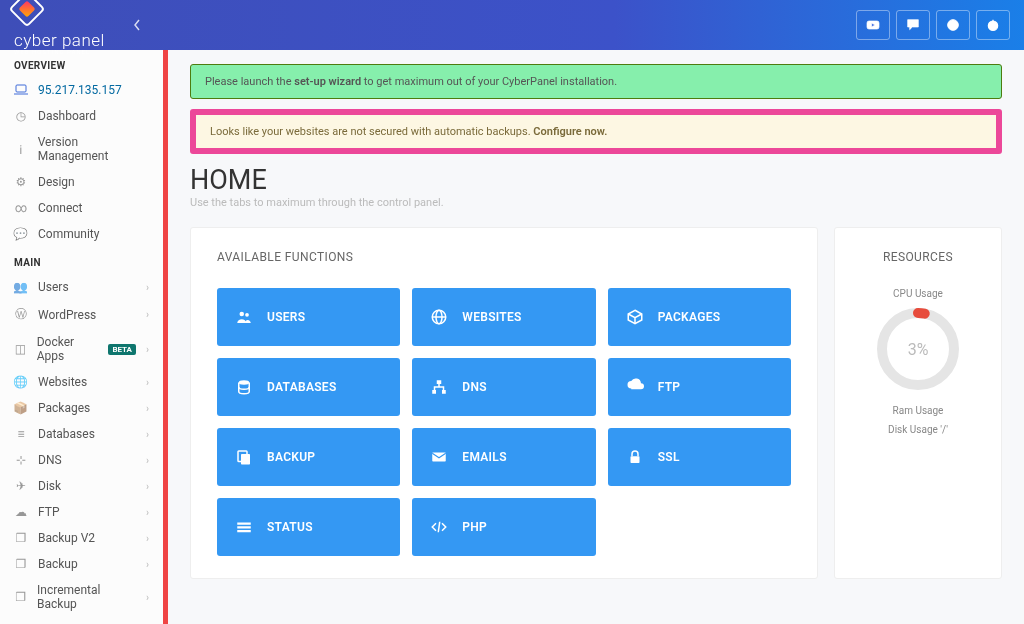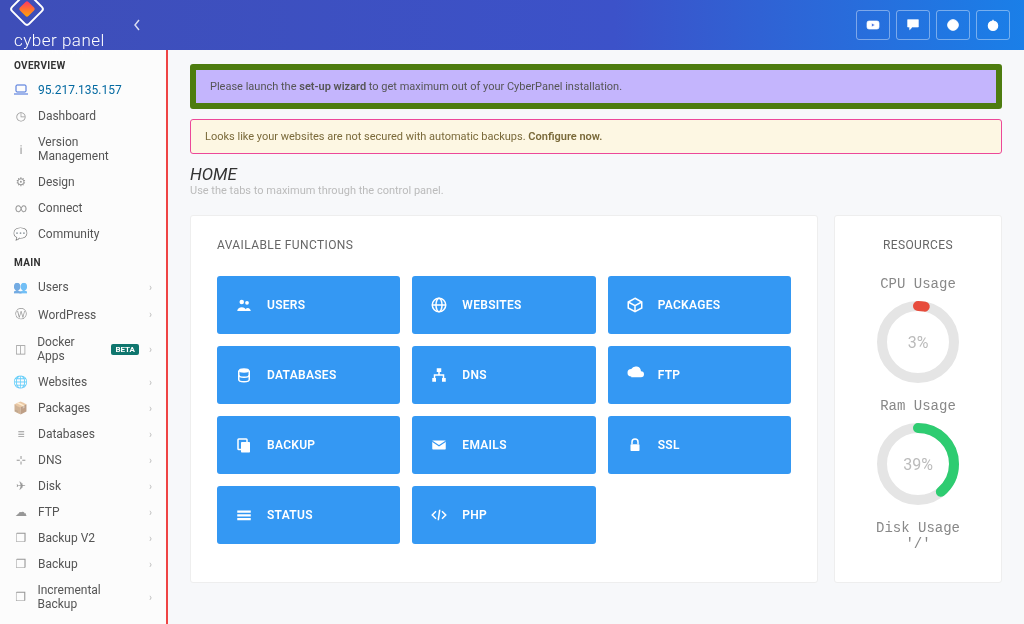--- a/index.html
+++ b/index.html
@@ -8,45 +8,45 @@
 .logo { display:flex; gap:8px;flex-direction:column; }
 .logo-mark { width:26px; height:26px; transform:rotate(45deg); border:2px solid #fff; border-radius:4px; display:flex; align-items:center; justify-content:center; }
 .logo-mark div { width:12px; height:12px; background:linear-gradient(135deg,#f36,#fa0); border-radius:2px; }
 .logo-text { font-size:17px; font-weight:300; letter-spacing:0.5px; }
 .logo-sub { font-size:6px; letter-spacing:1px; opacity:0.7; margin-top:-2px; }
 .collapse { margin-left:28px; opacity:0.8; cursor:pointer; }
 .topbar-right { margin-left:auto; display:flex; gap:6px; }
 .tb-btn { width:34px; height:30px; border:1px solid rgba(255,255,255,0.4); border-radius:3px; display:flex; align-items:center; justify-content:center; cursor:pointer; }
 .tb-btn svg { width:16px; height:16px; fill:#fff; stroke:#fff; }
 .layout { display:flex; height:calc(624px - 50px); }
-.sidebar { width:168px; background:#fcfcfc; border-right:2px solid #ef4444; overflow-y:auto; font-size:12px; color:#555; }
+.sidebar { width:168px; background:#fcfcfc; border-right:5px solid #ef4444; overflow-y:auto; font-size:12px; color:#555; }
 .sb-head { font-size:10px; font-weight:700; color:#333; padding:10px 14px 6px; letter-spacing:0.3px; }
 .sb-item { display:flex; align-items:center; padding:6px 14px; gap:10px; cursor:pointer; position:relative; }
 .sb-item.active { color:#0369a1; }
 .sb-item .ico { width:14px; display:flex; justify-content:center; opacity:0.6; }
 .sb-item.active .ico { opacity:1; }
 .sb-item .chev { margin-left:auto; opacity:0.4; font-size:10px; }
 .badge { background:#0f766e; color:#fff; font-size:8px; font-weight:700; padding:1px 4px; border-radius:2px; margin-left:auto; }
 .main { flex:1; padding:14px 22px; overflow-y:auto; }
 .alert { border-radius:3px; padding:10px 14px; font-size:11px; color:#555; margin-bottom:10px; }
-.alert-info { background:#c4b5fd; border:6px solid #4d7c0f; }
-.alert-warn { background:#fdf7e3; border:1px solid #ec4899; color:#7a6a3a; }
+.alert-info { background:#86efac; border:1px solid #4d7c0f; }
+.alert-warn { background:#fdf7e3; border:6px solid #ec4899; color:#7a6a3a; }
 .alert b, .alert .lnk { font-weight:600; }
-.page-title { font-size:17px; font-weight:400; color:#333; margin-top:10px;font-style:italic; }
+.page-title { font-size:27px; font-weight:400; color:#333; margin-top:10px; }
 .page-sub { font-size:11px; color:#bbb; margin-bottom:18px; }
 .content-row { display:flex; gap:16px; }
 .panel { background:#fff; border:1px solid #eee; border-radius:3px; padding:22px 26px; }
 .panel-funcs { flex:1; }
 .panel-res { width:168px; text-align:center; }
 .section-title { font-size:12px; color:#666; letter-spacing:0.4px; margin-bottom:24px; }
 .tiles { display:grid; grid-template-columns:repeat(3,1fr); gap:12px; }
 .tile { background:#3498f3; color:#fff; border-radius:3px; height:58px; display:flex; align-items:center; padding:0 18px; gap:14px; cursor:pointer; font-size:12px; font-weight:600; letter-spacing:0.3px; }
 .tile .ti { width:18px; display:flex; justify-content:center; }
 .tile svg { width:18px; height:18px; fill:#fff; }
-.res-label { font-size:14px; color:#888; margin:6px 0 8px;font-family:Liberation Mono, monospace; }
+.res-label { font-size:10px; color:#888; margin:6px 0 8px; }
 .gauge { width:84px; height:84px; margin:0 auto 14px; position:relative; }
 .gauge svg { transform:rotate(-90deg); }
 .gauge-bg { fill:none; stroke:#e5e5e5; stroke-width:10; }
 .gauge-fg { fill:none; stroke-width:10; stroke-linecap:round; }
 .gauge-txt { position:absolute; inset:0; display:flex; align-items:center; justify-content:center; font-size:16px; color:#bbb; font-weight:400; }
 </style>
 </head>
 <body>
 
 <div class="topbar">
@@ -320,24 +320,20 @@
         <div id="gauges">
             <div>
               <div class="res-label">CPU Usage</div>
               <div class="gauge"><svg width="84" height="84">
                   <circle class="gauge-bg" cx="42" cy="42" r="36"></circle>
                   <circle class="gauge-fg" cx="42" cy="42" r="36" stroke="#e74c3c" stroke-dasharray="226.1946710584651" stroke-dashoffset="219.40883092671115"></circle>
                 </svg><div class="gauge-txt">3%</div></div>
             </div>
             <div>
               <div class="res-label">Ram Usage</div>
-              <div class="gauge"><svg width="84" height="84">
-                  <circle class="gauge-bg" cx="42" cy="42" r="36"></circle>
-                  <circle class="gauge-fg" cx="42" cy="42" r="36" stroke="#2ecc71" stroke-dasharray="226.1946710584651" stroke-dashoffset="137.97874934566372"></circle>
-                </svg><div class="gauge-txt">39%</div></div>
             </div>
             <div>
               <div class="res-label">Disk Usage '/'</div>
             </div>
           </div>
       </div>
     </div>
   </div>
 </div>
 

